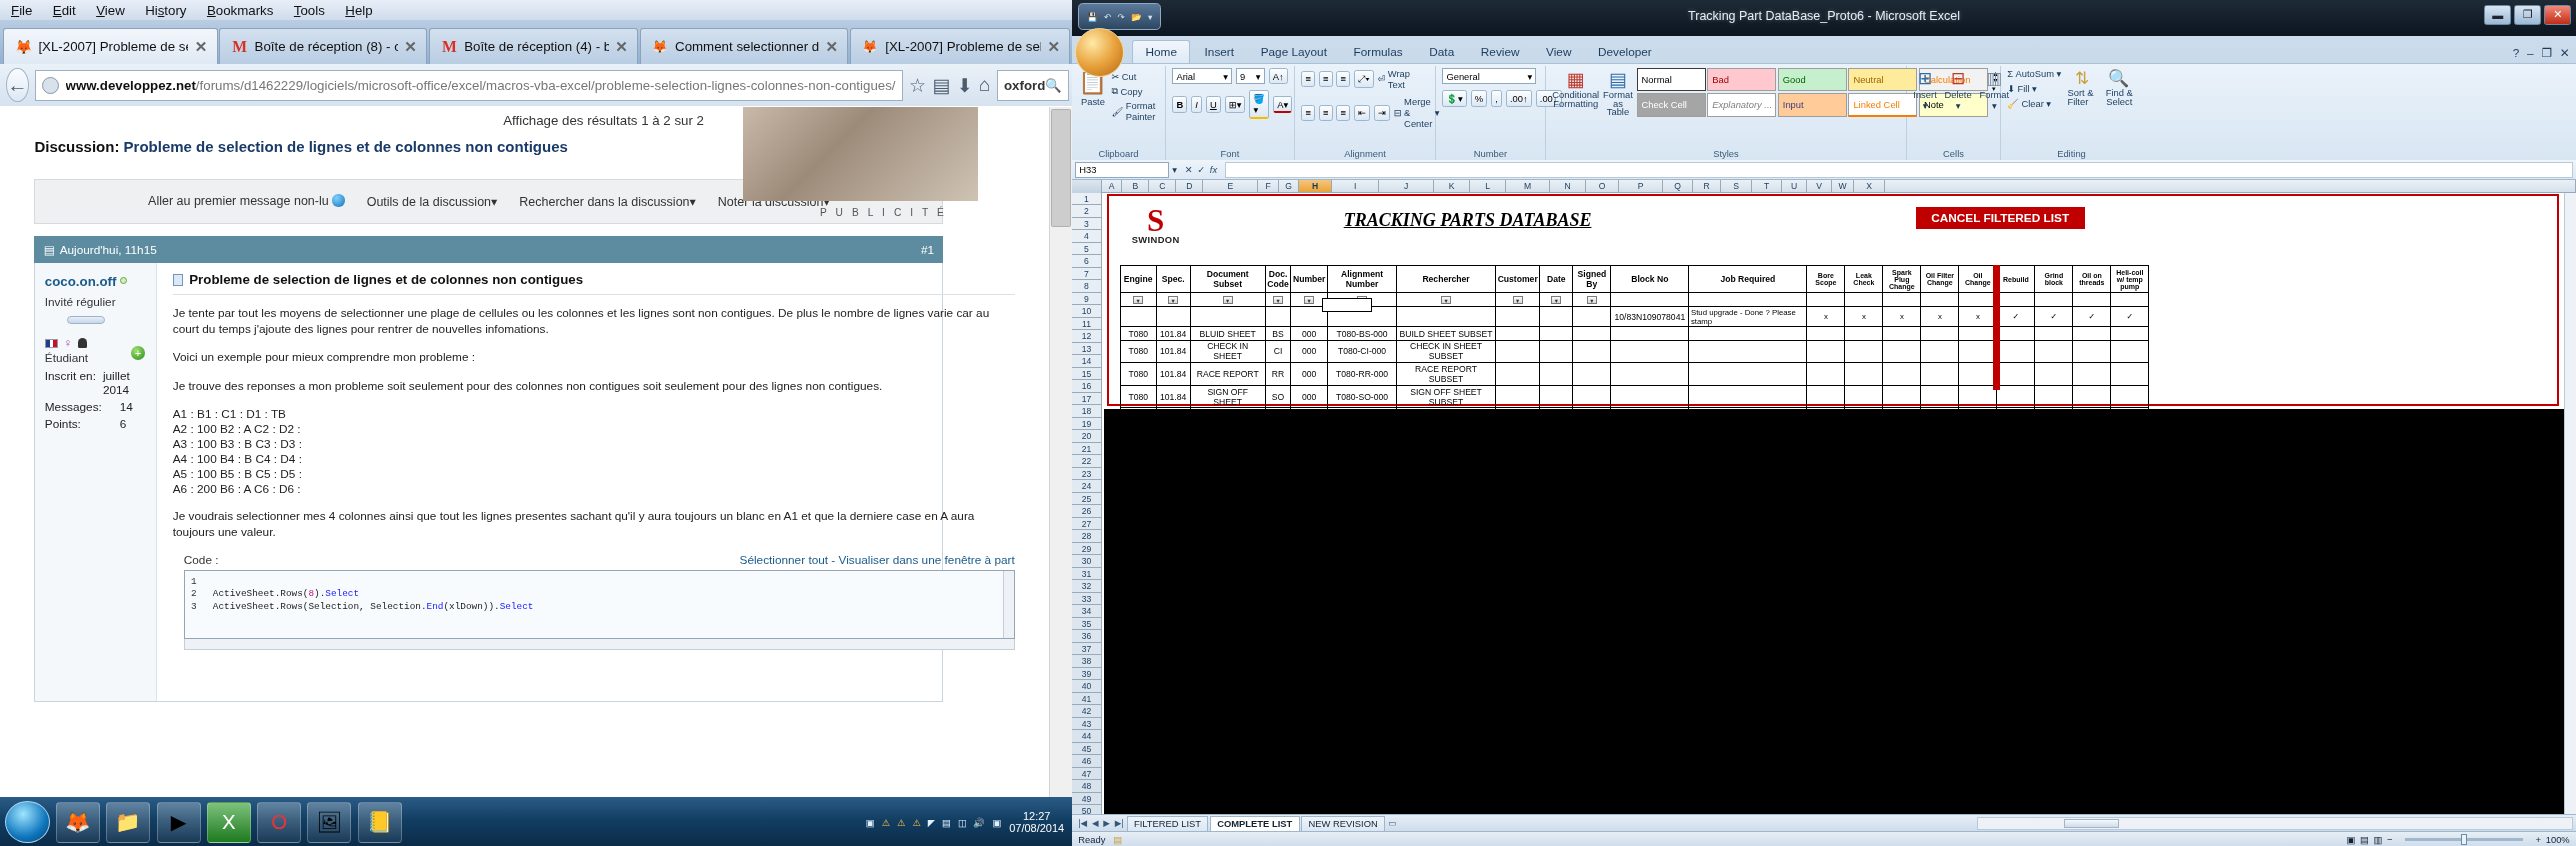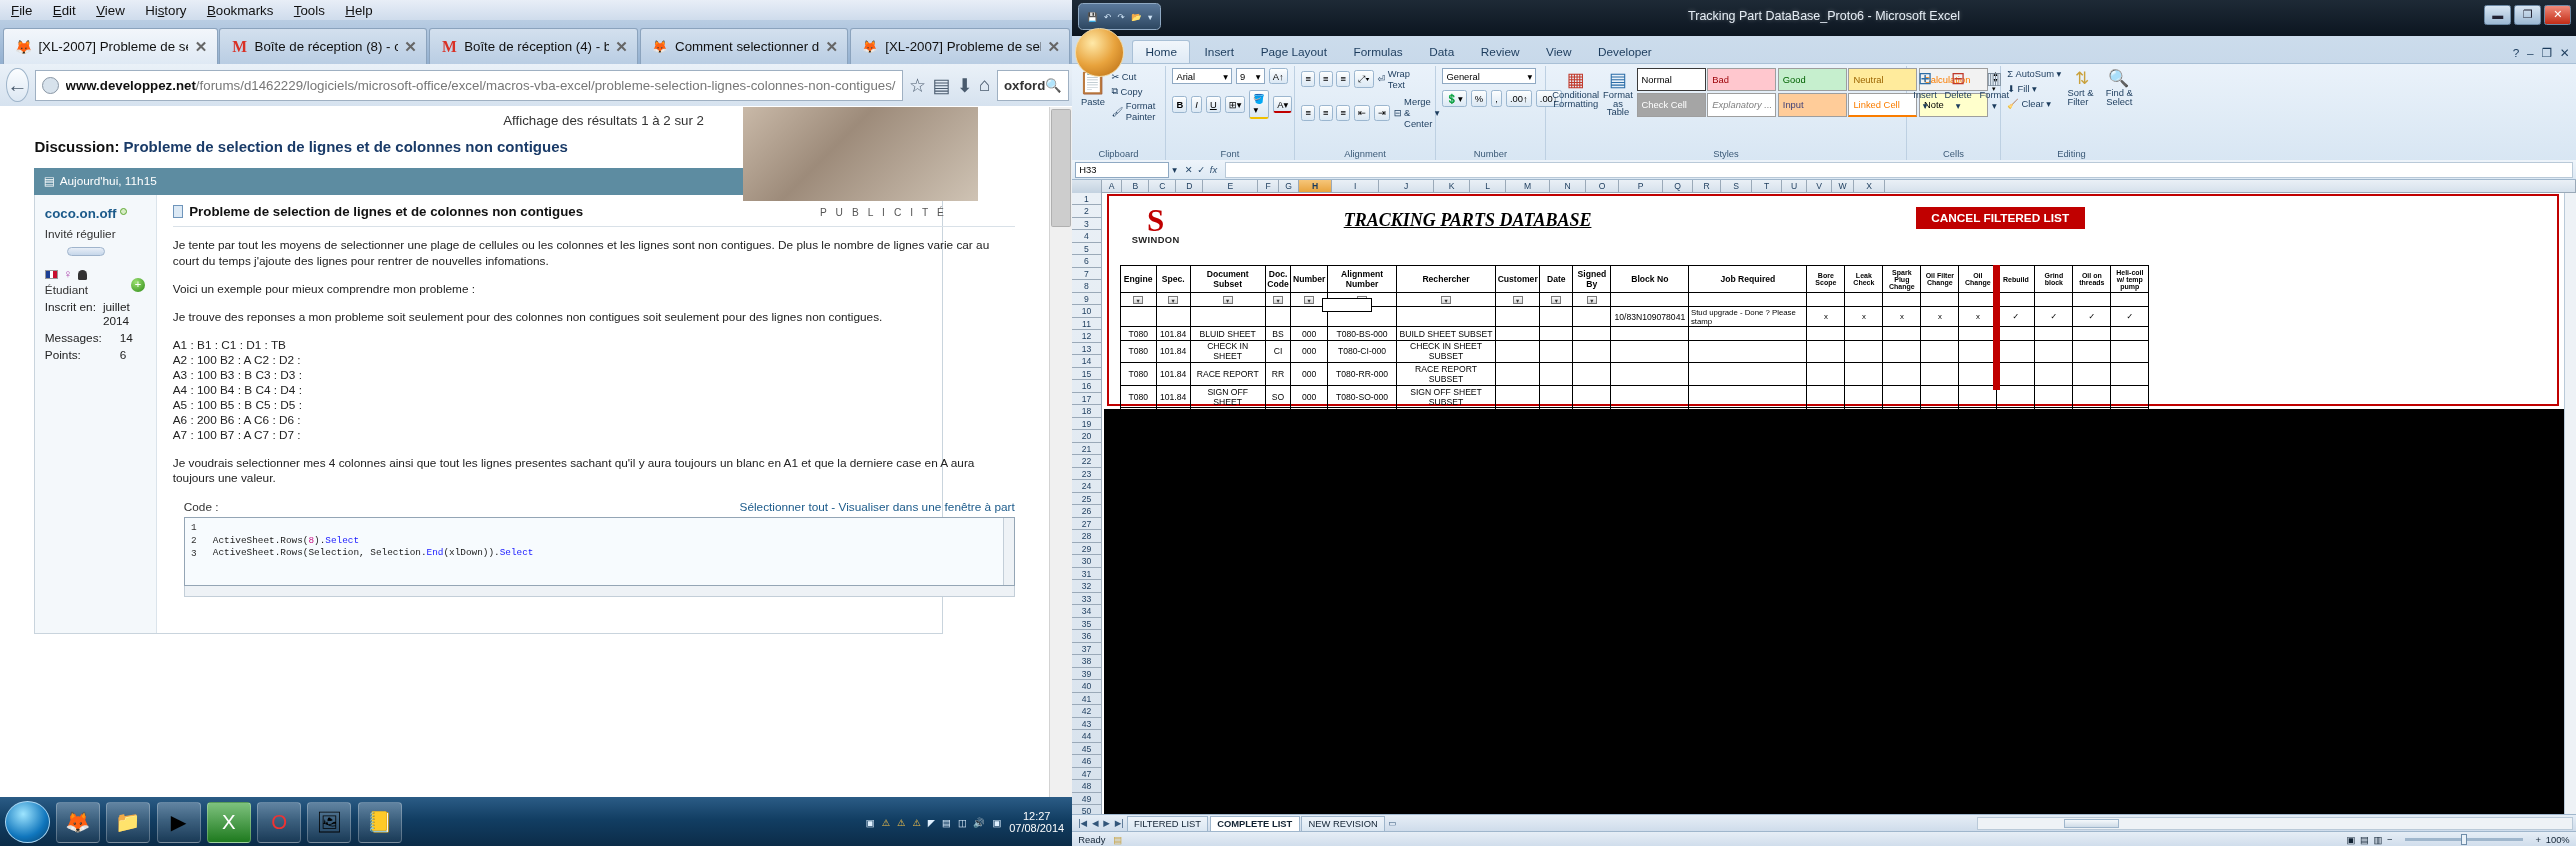--- a/index.html
+++ b/index.html
@@ -226,20 +226,26 @@
     <div class="pg-inner">
       <div class="results">Affichage des résultats 1 à 2 sur 2</div>
       <div class="ad-box"></div>
       <div class="ad-cap">P U B L I C I T É</div>
 
       <div class="disc-title">
         <span class="lbl">Discussion:</span>
         <span>Probleme de selection de lignes et de colonnes non contigues</span>
       </div>
 
+      <div class="toolbar-row">
+        <a><span>Aller au premier message non-lu</span> <span class="greenball"></span></a>
+        <a><span>Outils de la discussion</span>▾</a>
+        <a><span>Rechercher dans la discussion</span>▾</a>
+        <a><span>Noter la discussion</span>▾</a>
+      </div>
 
       <div class="post-head">
         <span><span class="pdoc">▤</span><span>Aujourd'hui, 11h15</span></span>
         <span>#1</span>
       </div>
 
       <div class="post-body">
         <div class="post-left">
           <div class="uname"><span>coco.on.off</span><span class="uon"></span></div>
           <div class="urank">Invité régulier</div>
@@ -274,21 +280,20 @@
           <div class="ptext">Je tente par tout les moyens de selectionner une plage de cellules ou les colonnes et les lignes sont non contigues. De plus le nombre de lignes varie car au court du temps j'ajoute des lignes pour rentrer de nouvelles infomations.</div>
           <div class="ptext">Voici un exemple pour mieux comprendre mon probleme :</div>
           <div class="ptext">Je trouve des reponses a mon probleme soit seulement pour des colonnes non contigues soit seulement pour des lignes non contigues.</div>
           <div class="plist">
             <div>A1 : B1 : C1 : D1 : TB</div>
             <div>A2 : 100 B2 : A C2 : D2 :</div>
             <div>A3 : 100 B3 : B C3 : D3 :</div>
             <div>A4 : 100 B4 : B C4 : D4 :</div>
             <div>A5 : 100 B5 : B C5 : D5 :</div>
             <div>A6 : 200 B6 : A C6 : D6 :</div>
-            <div>A7 : 100 B7 : A C7 : D7 :</div>
           </div>
           <div class="ptext">Je voudrais selectionner mes 4 colonnes ainsi que tout les lignes presentes sachant qu'il y aura toujours un blanc en A1 et que la derniere case en A aura toujours une valeur.</div>
 
           <div class="codehdr">
             <span>Code :</span>
             <span class="rt"><a>Sélectionner tout - Visualiser dans une fenêtre à part</a></span>
           </div>
           <div class="codebox">
             <div style="position:relative;padding-top:4.7px;">
               <div class="lnum" style="top:4.7px;">1</div>

